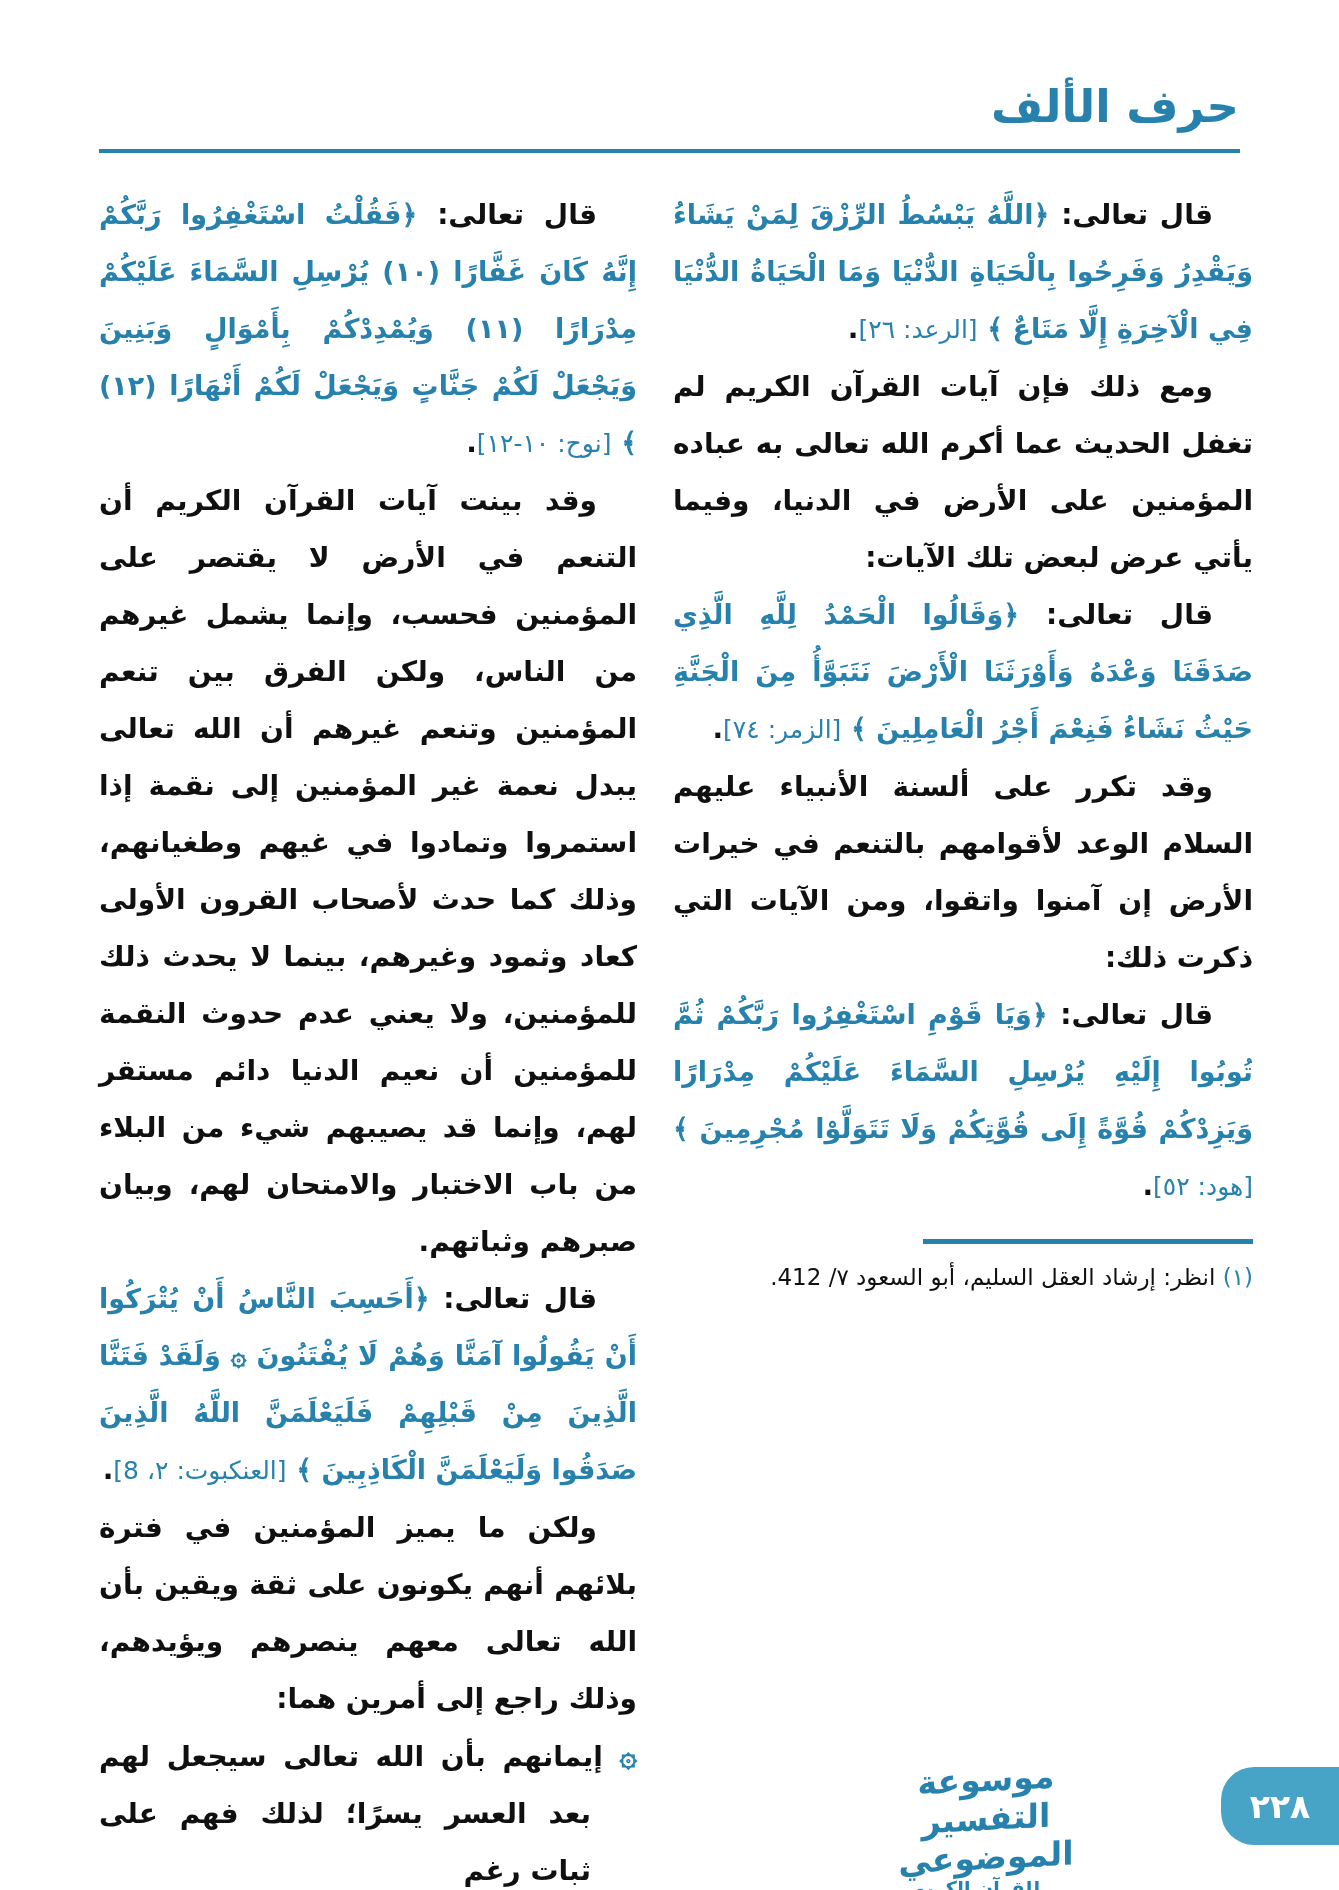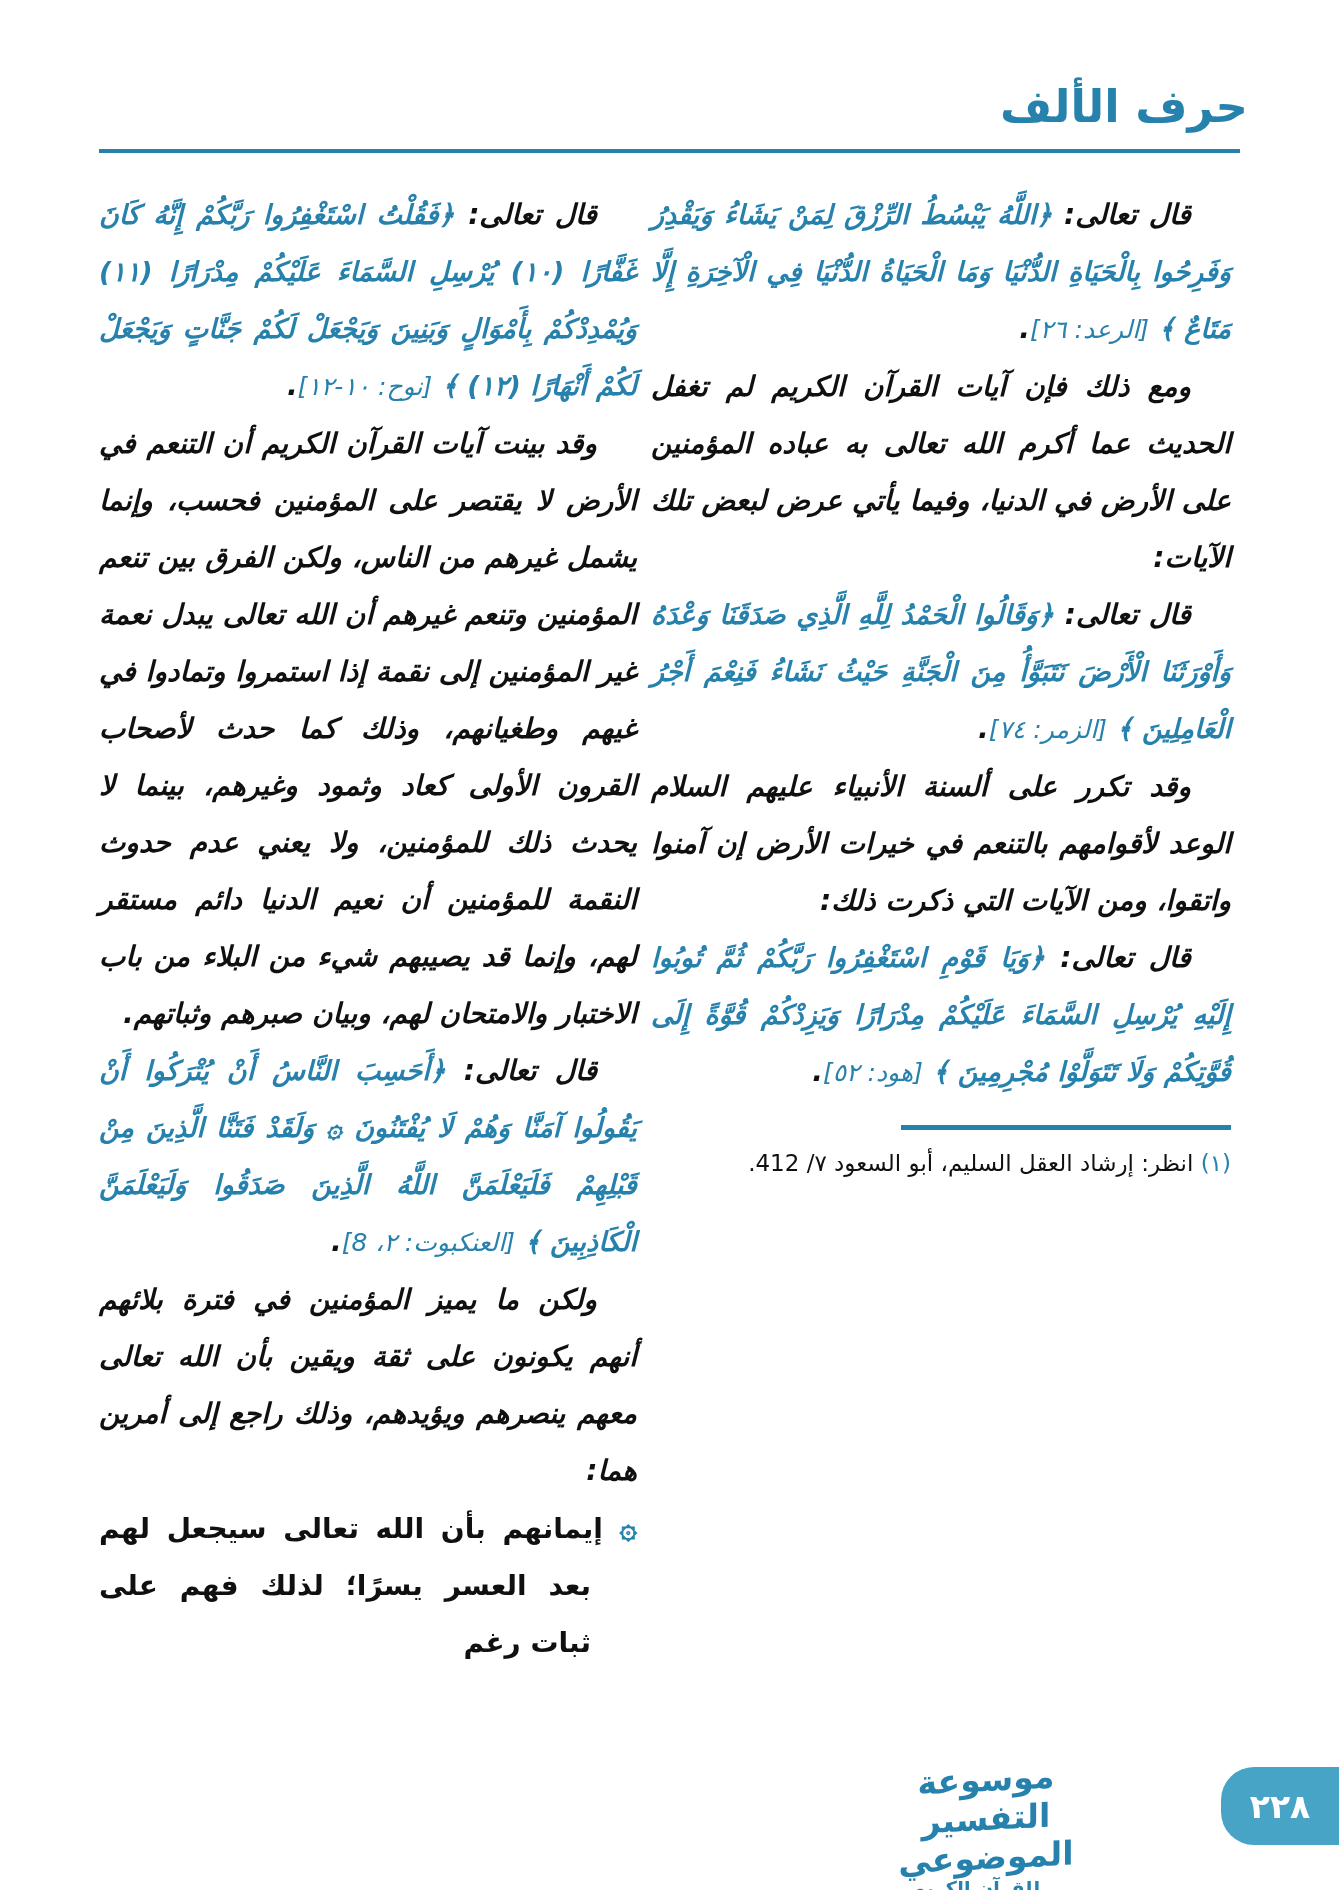--- a/index.html
+++ b/index.html
@@ -9,37 +9,37 @@
   }
   *{box-sizing:border-box;}
   html,body{margin:0;padding:0;}
   body{
     width:1339px;height:1890px;position:relative;overflow:hidden;
     background:#ffffff;direction:rtl;
     font-family:"DejaVu Sans",sans-serif;color:var(--ink);
   }
   
   .header-title{
-    position:absolute;top:80px;right:91px;
+    position:absolute;top:80px;right:100px;
     color:var(--accent);font-size:45px;font-weight:bold;
     letter-spacing:-1px;
   }
   .header-rule{
     position:absolute;top:149px;right:99px;width:1141px;height:4px;
     background:var(--accent);
   }
   
   .column{position:absolute;top:186px;}
-  .col-right{right:108px;width:580px;}
+  .col-right{right:86px;width:580px;}
   .col-left{left:99px;width:538px;}
   p.body-para{
     margin:0;font-size:28px;line-height:57px;font-weight:bold;
     color:var(--ink);text-align:justify;
   }
-  .indent{text-indent:40px;font-style:italic;}
+  .indent{text-indent:40px;}
   .verse-text{color:var(--accent);font-size:27px;}
   .verse-ref{color:var(--accent);font-weight:500;font-size:25px;}
   .fn-mark{
     color:var(--accent);font-size:19px;vertical-align:super;
     line-height:0;font-weight:bold;
   }
   .bullet-para{padding-right:46px;text-indent:-46px;}
   .bullet-icon{color:var(--accent);font-size:30px;}
   
   .footnote-rule{

